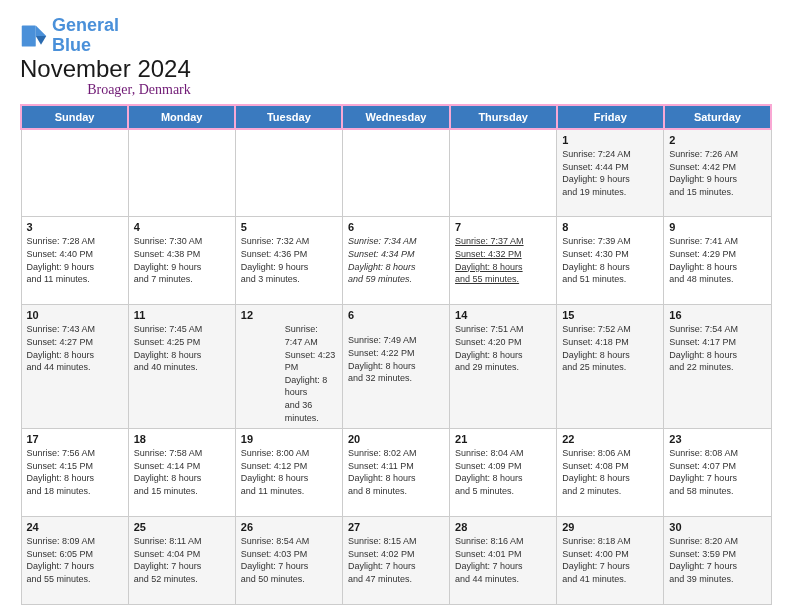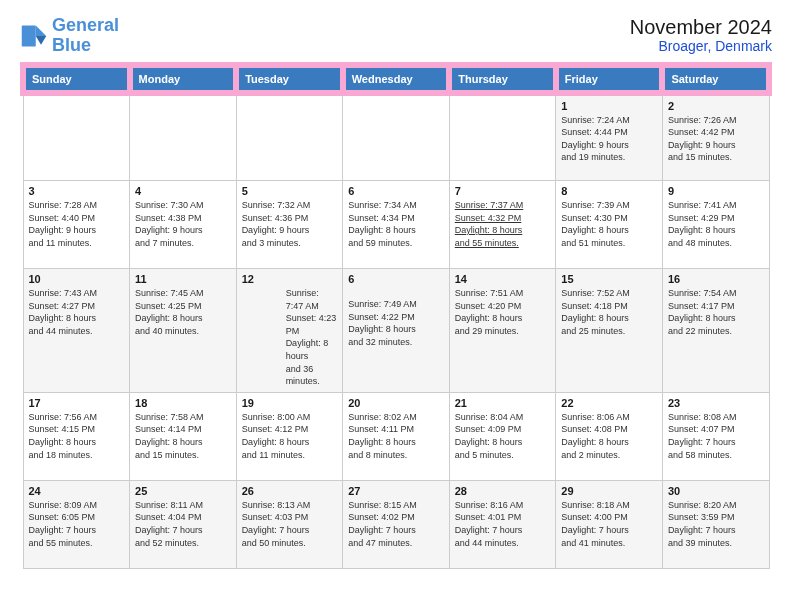--- a/index.html
+++ b/index.html
@@ -13,20 +13,21 @@
     .page {
       width: 792px;
       height: 612px;
       padding: 16px 20px 12px 20px;
     }
     .header {
       display: flex;
       justify-content: space-between;
       align-items: flex-start;
       margin-bottom: 6px;
+      flex-direction: column;
     }
     .logo {
       display: flex;
       align-items: center;
       gap: 4px;
     }
     .logo-text {
       font-size: 18px;
       font-weight: bold;
       color: #1a1a1a;
@@ -36,42 +37,43 @@
       color: #4a90d9;
     }
     .logo-icon {
       width: 28px;
       height: 28px;
     }
     .title-block {
       text-align: right;
     }
     .month-title {
-      font-size: 20px;
+      font-size: 24px;
       font-weight: 300;
       color: #1a1a1a;
       line-height: 1.1;
     }
     .location {
       font-size: 14px;
-      color: #1d4ed8;
+      color: #701a75;
+      font-family: Liberation Serif, serif;
     }
     .calendar {
       width: 100%;
       border-collapse: collapse;
       table-layout: fixed;
     }
     .calendar thead th {
       background-color: #3a7abf;
       color: white;
       font-size: 11px;
       font-weight: bold;
       padding: 5px 6px;
-      text-align: left;
-      border: 6px solid #f9a8d4;
+      text-align: center;
+      border: 2px solid #f9a8d4;
     }
     .calendar tbody td {
       vertical-align: top;
       border: 1px solid #ccc;
       padding: 4px 5px;
       font-size: 9px;
       height: 88px;
       background: #fff;
     }
     .calendar tbody tr:nth-child(odd) td {
@@ -169,21 +171,21 @@
           </td>
           <td>
             <span class="day-num">5</span>
             <div class="day-info" style="white-space: pre-line;">Sunrise: 7:32 AM
 Sunset: 4:36 PM
 Daylight: 9 hours
 and 3 minutes.</div>
           </td>
           <td>
             <span class="day-num">6</span>
-            <div class="day-info" style="white-space: pre-line;">Sunrise: 7:34 AM
+            <div class="day-info" style="white-space: pre-line; font-style: italic;">Sunrise: 7:34 AM
 Sunset: 4:34 PM
 Daylight: 8 hours
 and 59 minutes.</div>
           </td>
           <td>
             <span class="day-num">7</span>
             <div class="day-info" style="white-space: pre-line; text-decoration: underline;">Sunrise: 7:37 AM
 Sunset: 4:32 PM
 Daylight: 8 hours
 and 55 minutes.</div>
@@ -315,21 +317,21 @@
           </td>
           <td>
             <span class="day-num">25</span>
             <div class="day-info" style="white-space: pre-line;">Sunrise: 8:11 AM
 Sunset: 4:04 PM
 Daylight: 7 hours
 and 52 minutes.</div>
           </td>
           <td>
             <span class="day-num">26</span>
-            <div class="day-info" style="white-space: pre-line;">Sunrise: 8:13 AM
+            <div class="day-info" style="white-space: pre-line;">Sunrise: 8:54 AM
 Sunset: 4:03 PM
 Daylight: 7 hours
 and 50 minutes.</div>
           </td>
           <td>
             <span class="day-num">27</span>
             <div class="day-info" style="white-space: pre-line;">Sunrise: 8:15 AM
 Sunset: 4:02 PM
 Daylight: 7 hours
 and 47 minutes.</div>

